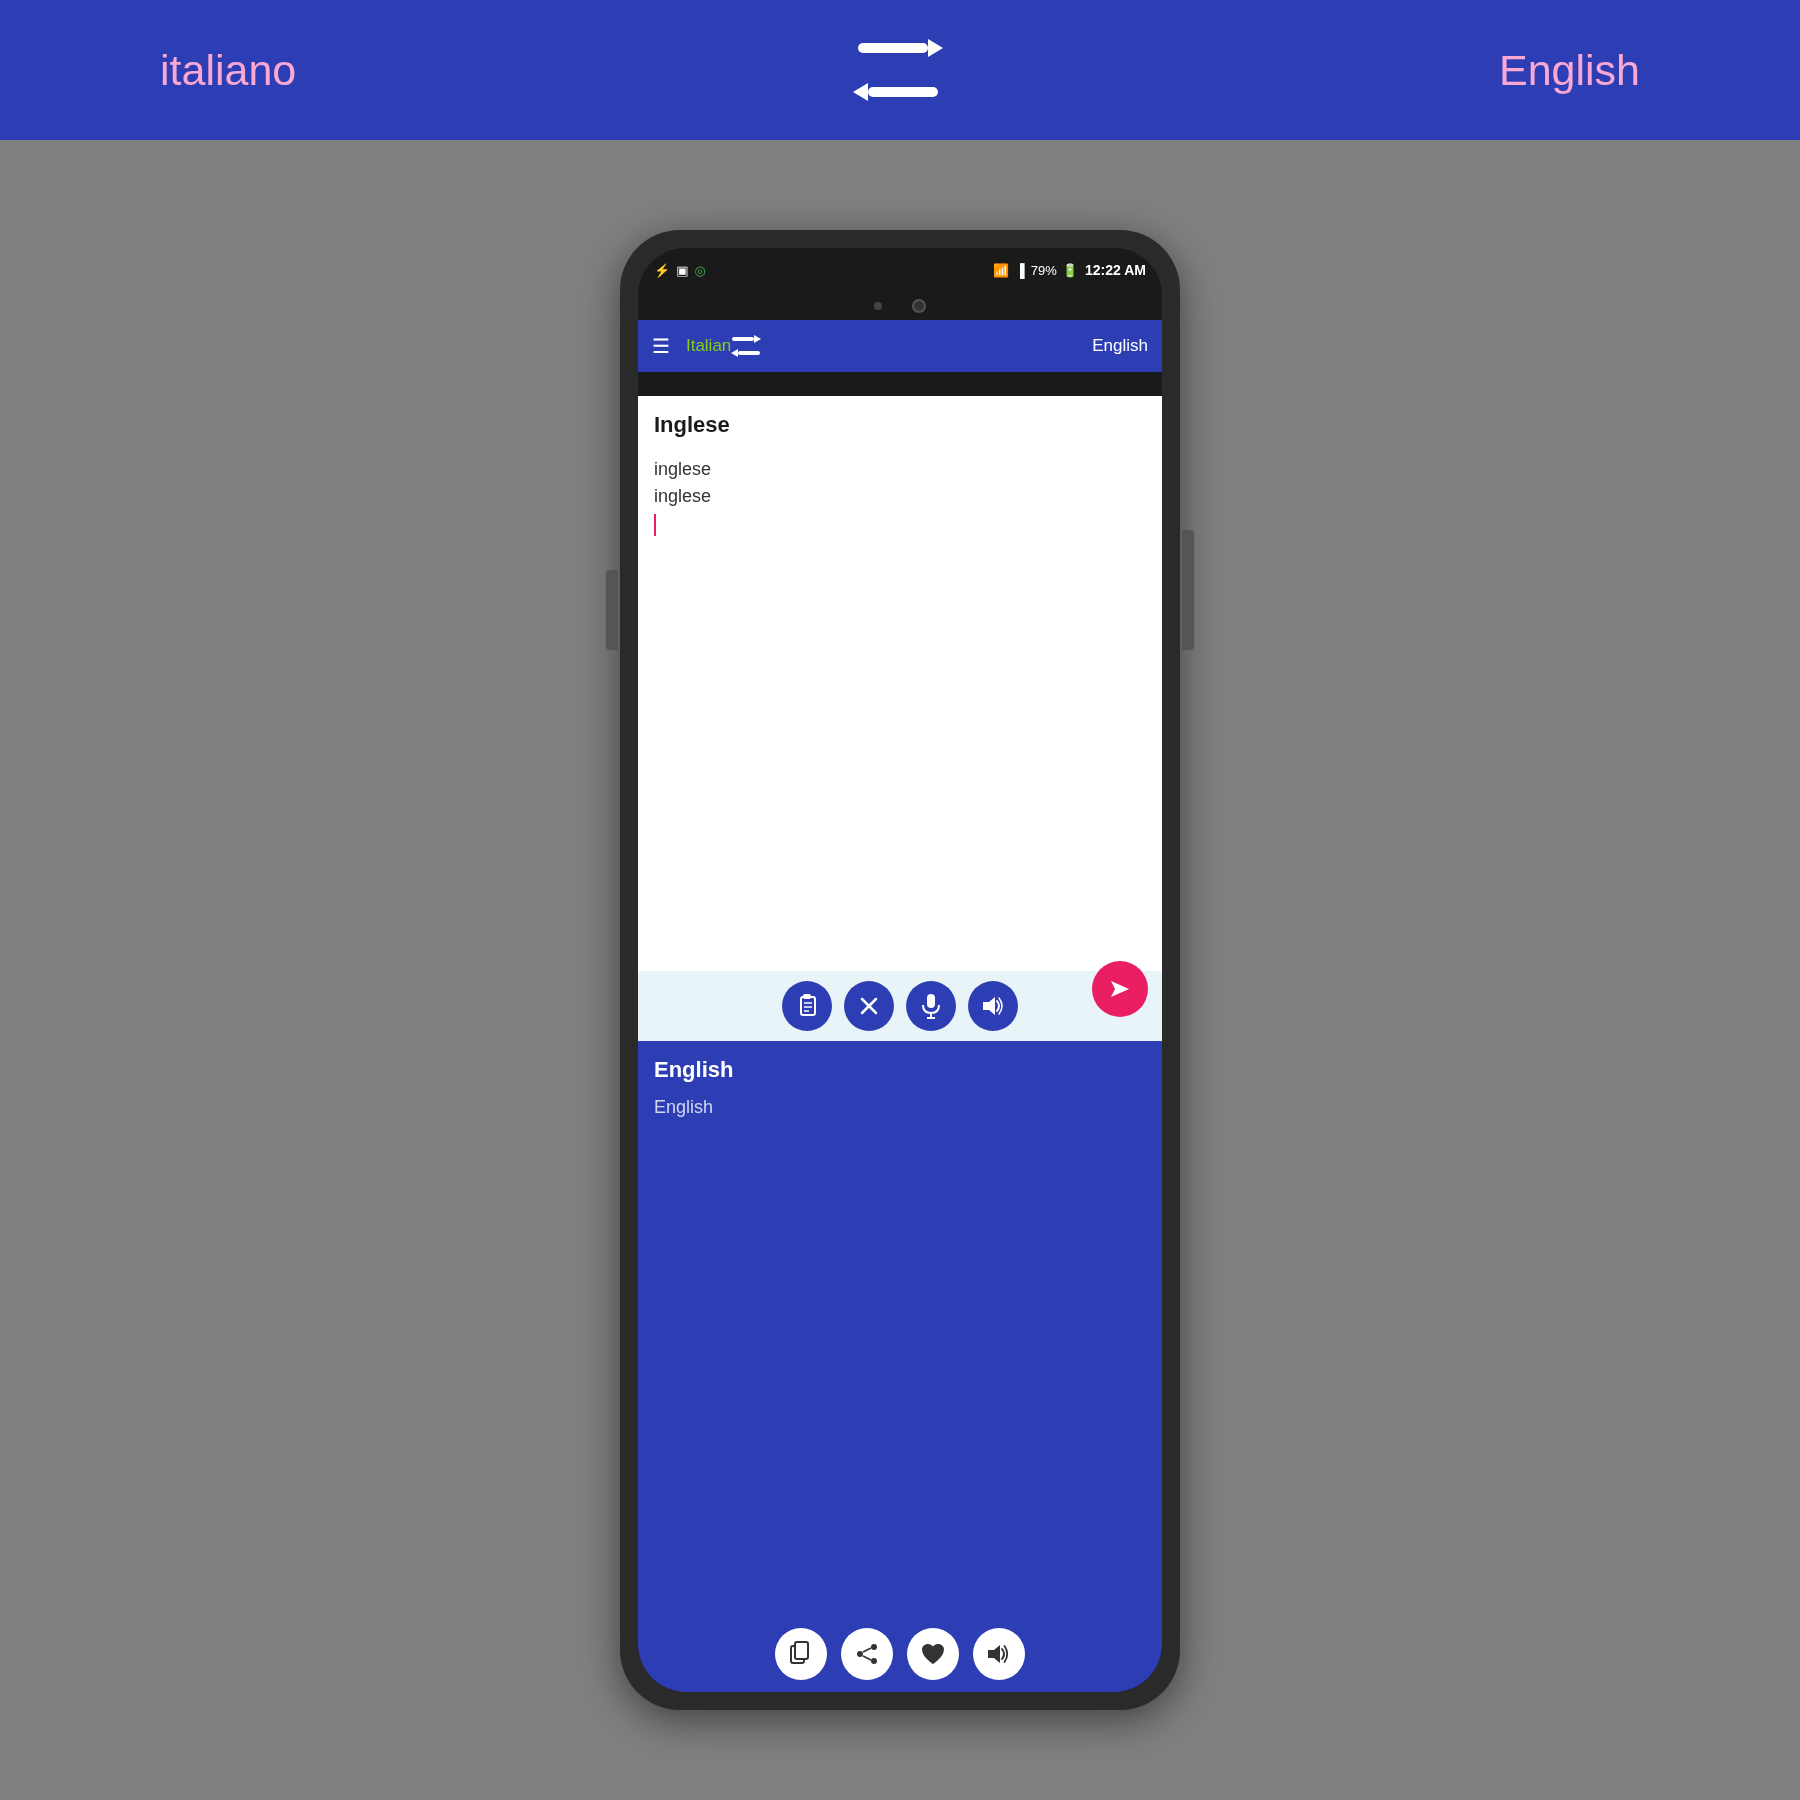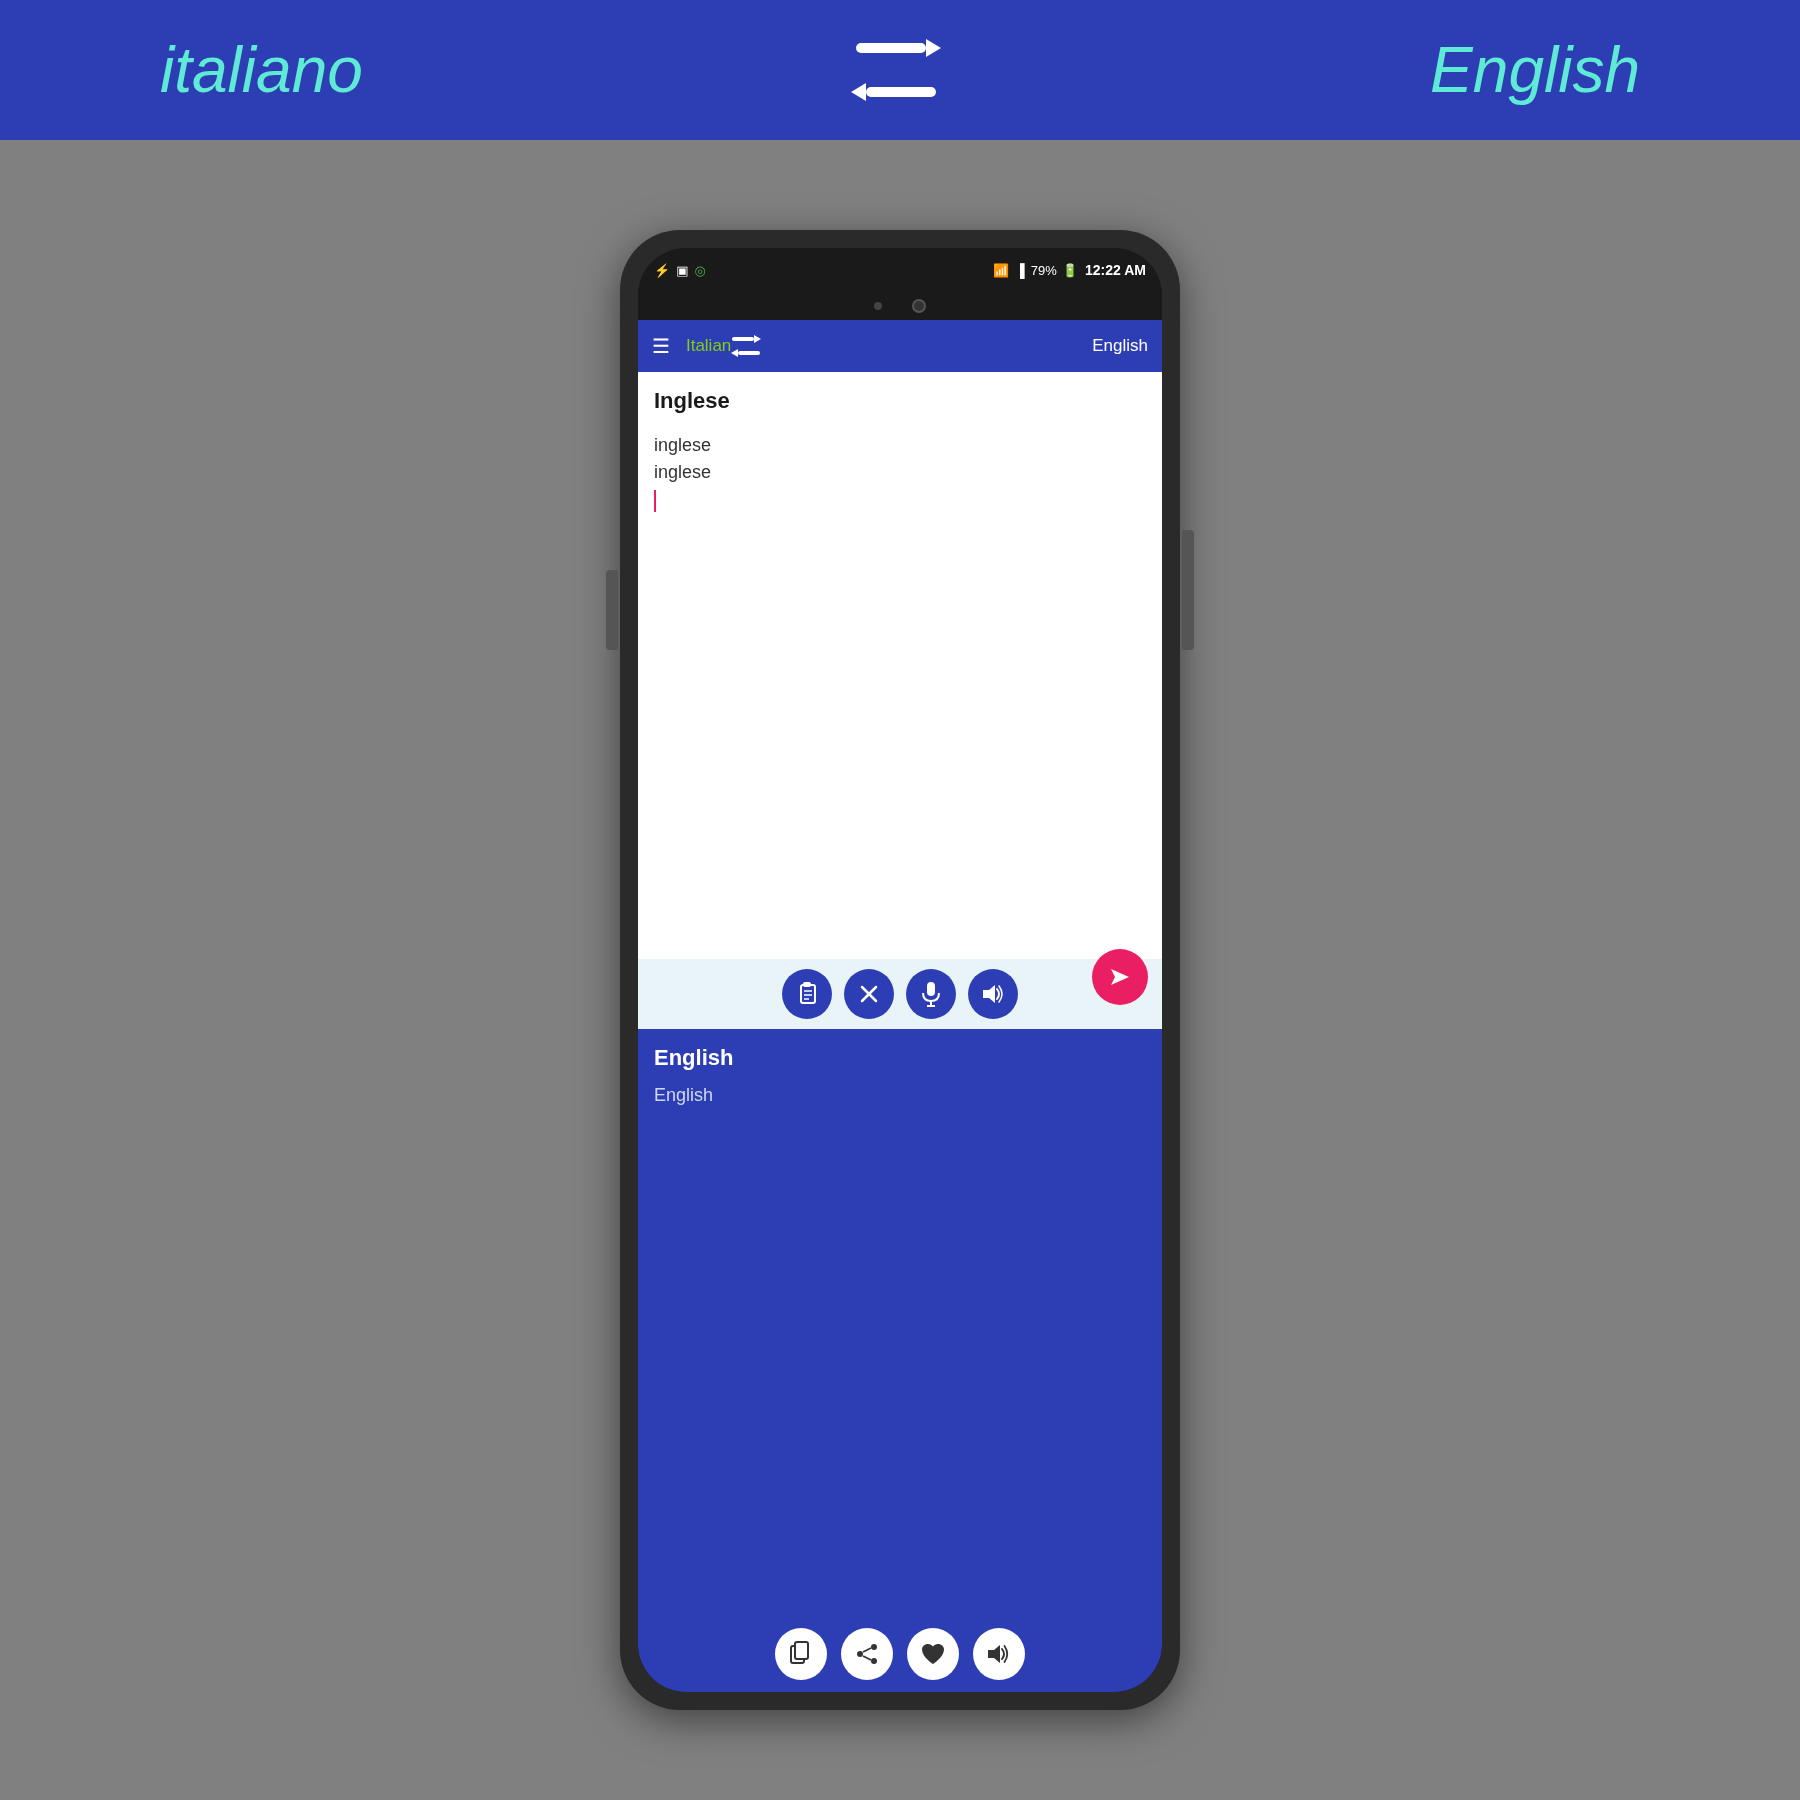--- a/index.html
+++ b/index.html
@@ -21,24 +21,23 @@
       background-color: #2d3eb5;
       height: 140px;
       display: flex;
       align-items: center;
       justify-content: space-between;
       padding: 0 160px;
       flex-shrink: 0;
     }
 
     .top-header .lang-label {
-      color: #5eead4;
-      font-size: 64px;
+      color: #f9a8d4;
+      font-size: 43px;
       font-weight: 400;
-      font-style: italic;
     }
 
     
     .phone-wrapper {
       display: flex;
       align-items: center;
       justify-content: center;
       flex: 1;
       width: 100%;
     }
@@ -184,20 +183,21 @@
       font-size: 17px;
       font-weight: 500;
     }
 
     
     .main-content {
       flex: 1;
       display: flex;
       flex-direction: column;
       overflow: hidden;
+      margin-top: 24px;
     }
 
     
     .input-section {
       background: white;
       flex: 1;
       padding: 16px;
       display: flex;
       flex-direction: column;
       position: relative;

